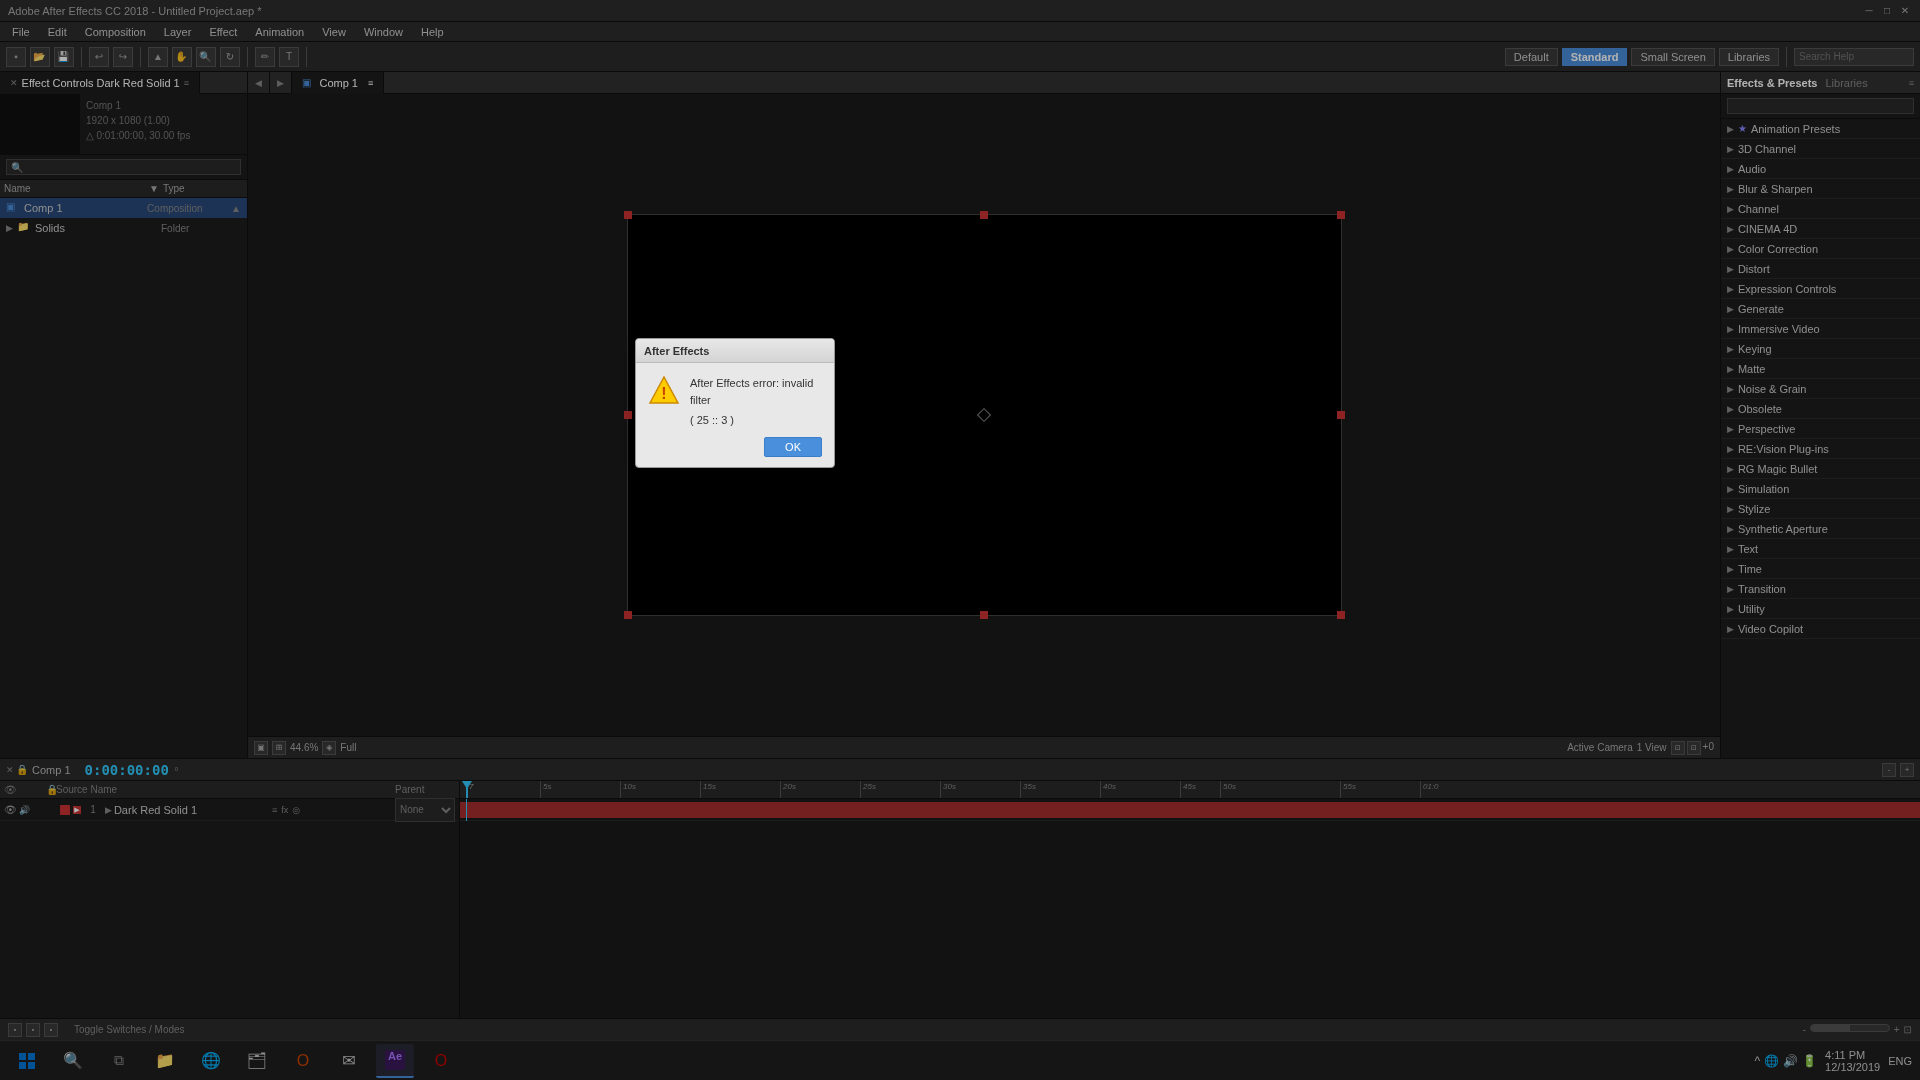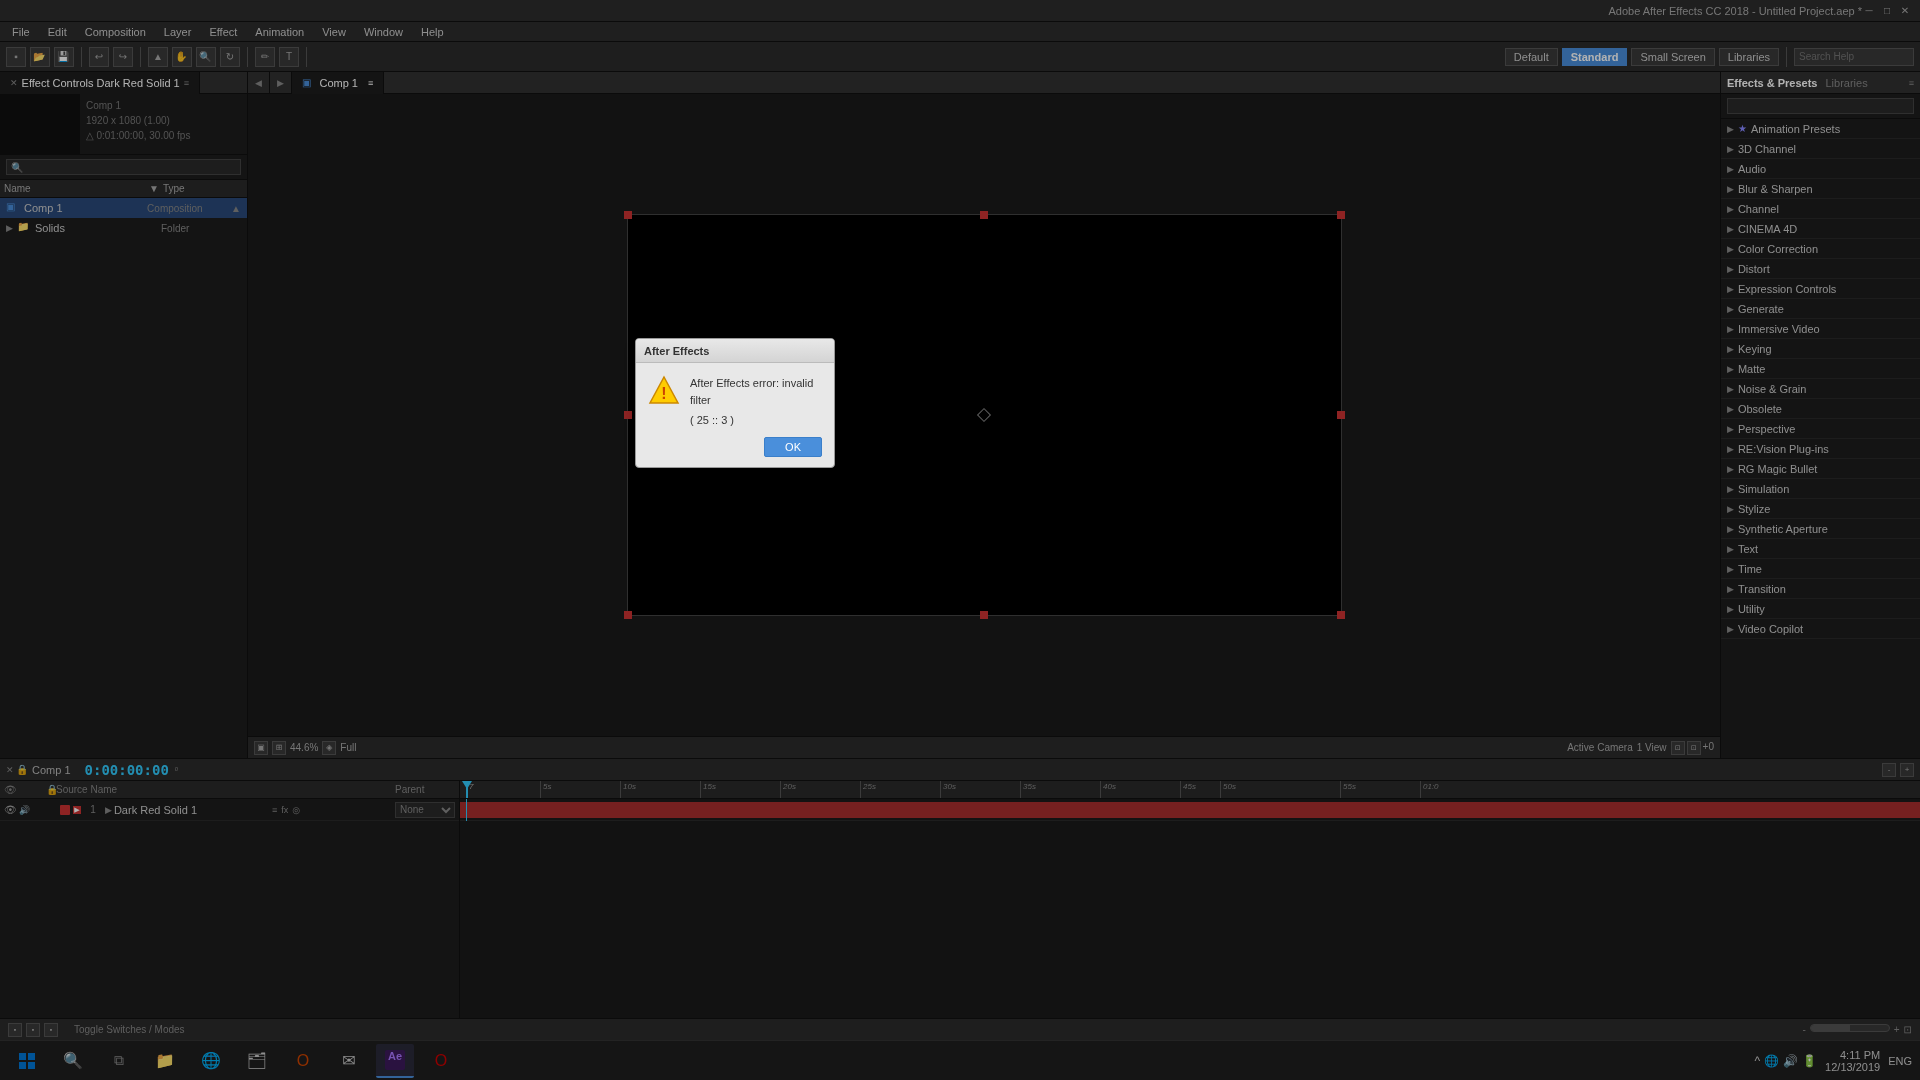--- a/index.html
+++ b/index.html
@@ -13,21 +13,21 @@
       overflow: hidden;
       position: relative;
     }
 
     
     #title-bar {
       height: 22px;
       background: #2d2d2d;
       display: flex;
       align-items: center;
-      justify-content: flex-end;
+      justify-content: space-between;
       padding: 0 8px;
       border-bottom: 1px solid #111;
     }
     #title-bar .title {
       color: #aaa;
       font-size: 11px;
     }
     #title-bar .window-controls {
       display: flex;
       gap: 4px;
@@ -895,21 +895,21 @@
         <div class="layer-num">1</div>
         <div style="display:flex;align-items:center;gap:2px;flex:1;">
           <span style="font-size:9px;color:#888;">▶</span>
           <span style="font-size:11px;color:#ccc;">Dark Red Solid 1</span>
         </div>
         <div style="display:flex;align-items:center;gap:4px;width:120px;">
           <span style="font-size:9px;color:#888;">≡</span>
           <span style="font-size:9px;color:#888;">fx</span>
           <span style="font-size:9px;color:#888;">◎</span>
         </div>
-        <select style="background:#2a2a2a;border:1px solid #444;color:#888;font-size:10px;height:16px;width:60px;">
+        <select style="background:#2a2a2a;border:1px solid #444;color:#888;font-size:10px;height:24px;width:60px;">
           <option>None</option>
         </select>
       </div>
     </div>
 
     <div id="tl-right">
 
       <div id="tl-ruler">
 
         <div style="position:absolute;top:0;left:0;height:100%;display:flex;align-items:center;">
@@ -999,21 +999,21 @@
       <span style="font-size:16px;color:#cc0000;">O</span>
     </div>
   </div>
   <div class="taskbar-right">
     <div class="tray-icons">
       <span class="sys-tray-icon">^</span>
       <span class="sys-tray-icon">🌐</span>
       <span class="sys-tray-icon">🔊</span>
       <span class="sys-tray-icon">🔋</span>
     </div>
-    <div style="display:flex;flex-direction:column;align-items:flex-end;">
+    <div style="display:flex;flex-direction:column;align-items:flex-start;">
       <span style="font-size:11px;color:#ccc;">4:11 PM</span>
       <span style="font-size:11px;color:#ccc;">12/13/2019</span>
     </div>
     <span style="font-size:11px;color:#ccc;">ENG</span>
   </div>
 </div>
 
 <div id="dialog-overlay">
   <div id="dialog">
     <div id="dialog-titlebar">

